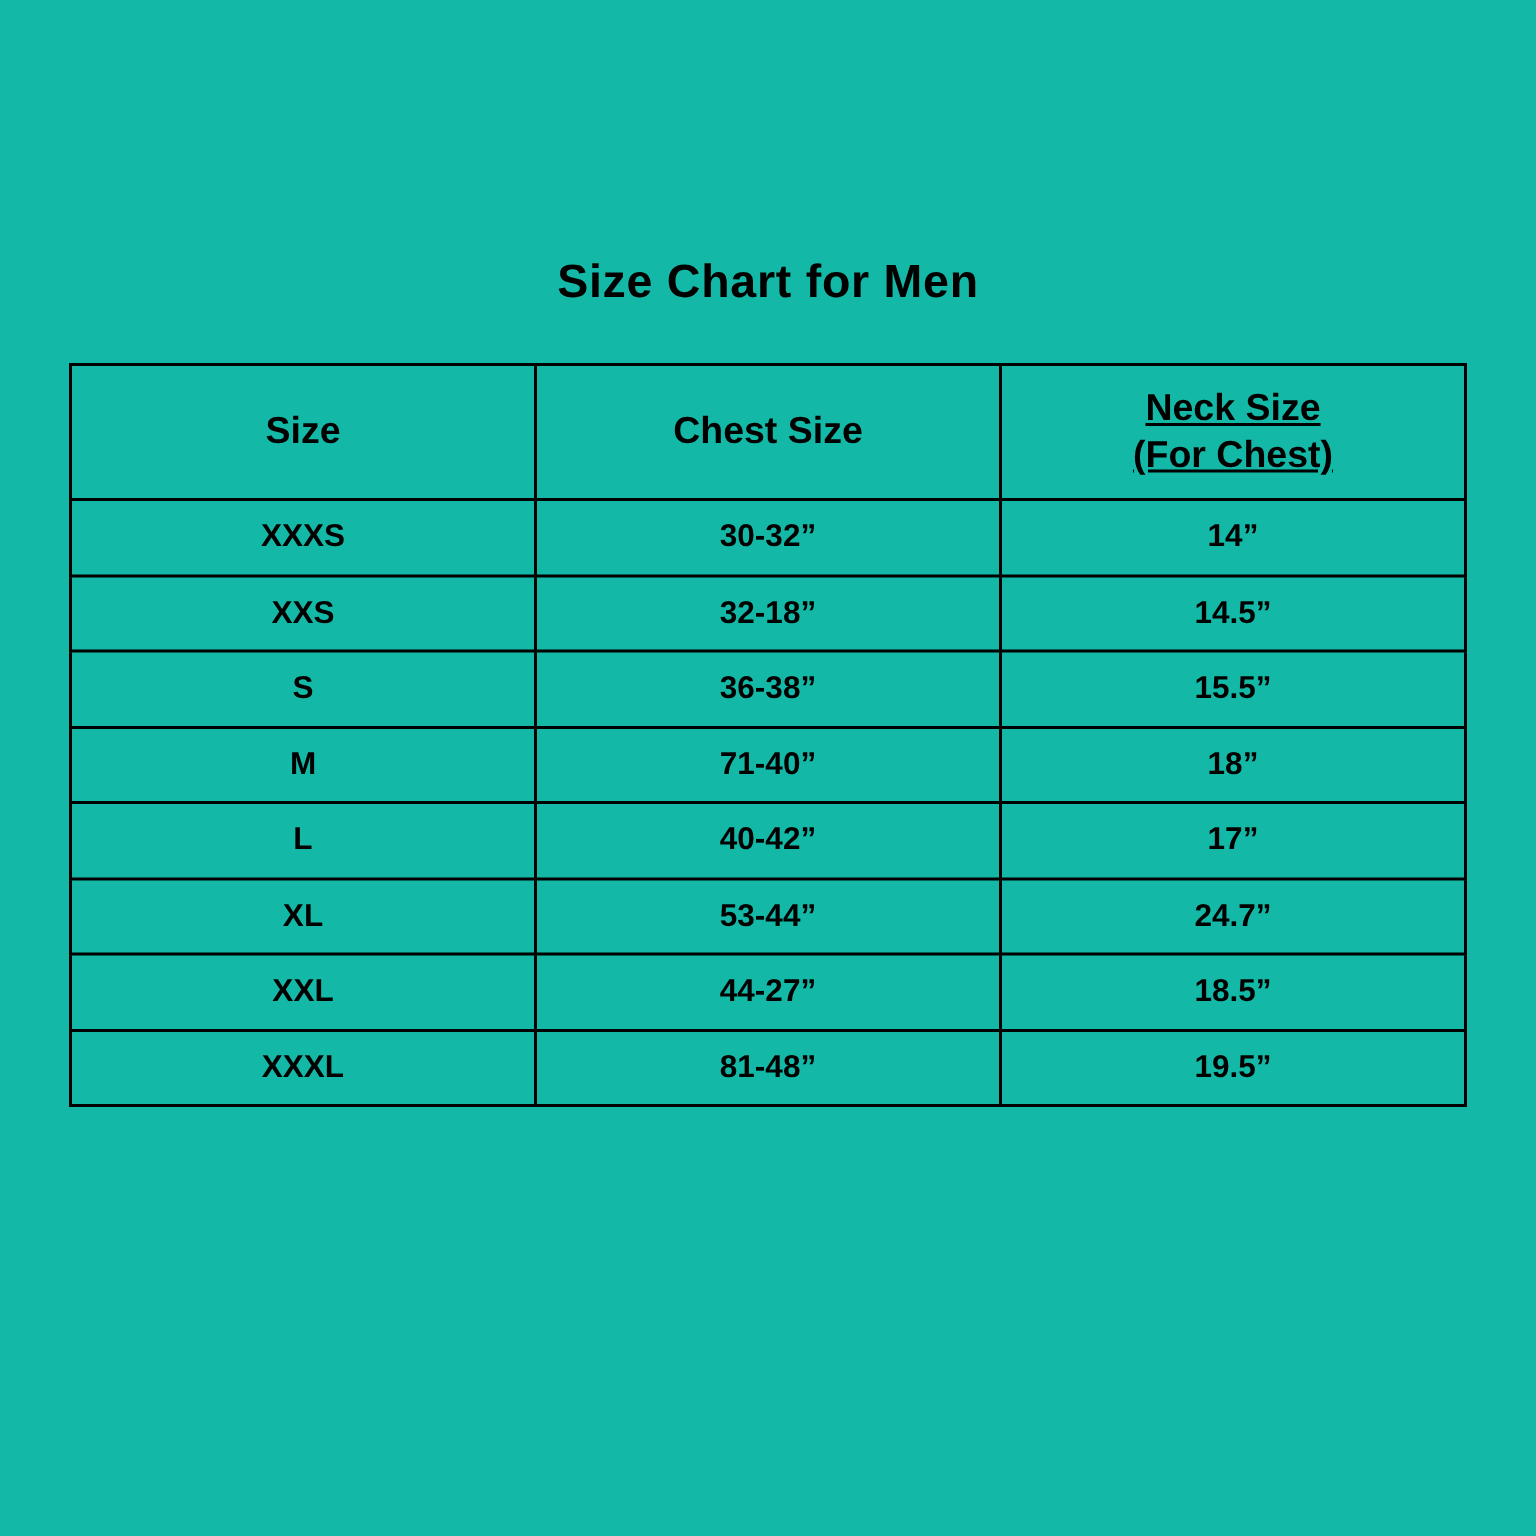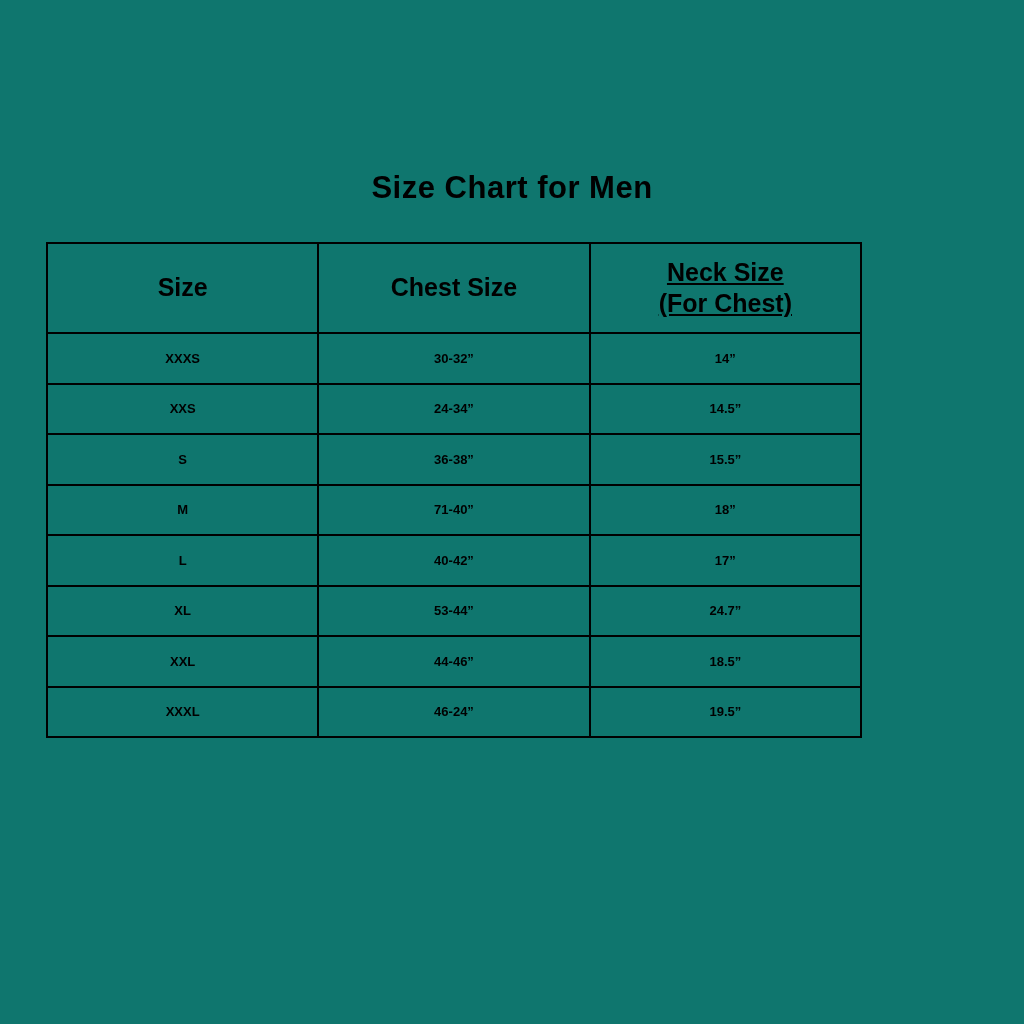--- a/index.html
+++ b/index.html
@@ -7,55 +7,55 @@
     width: 1024px;
     height: 1024px;
     background: #ffffff;
     font-family: "Liberation Sans", sans-serif;
     color: #000000;
   }
   .canvas {
     width: 1024px;
     height: 1024px;
     position: relative;
-    background: #0f766e;
+    background: #14b8a6;
   }
   .chart-title {
     position: absolute;
     top: 170px;
     left: 0;
     width: 100%;
     text-align: center;
     font-size: 31px;
     font-weight: bold;
     letter-spacing: 0.5px;
   }
   table.size-table {
     position: absolute;
     top: 242px;
     left: 46px;
-    width: 816px;
+    width: 932px;
     border-collapse: collapse;
     table-layout: fixed;
   }
   table.size-table th,
   table.size-table td {
     border: 2.5px solid #000000;
     text-align: center;
     vertical-align: middle;
     font-weight: bold;
   }
   table.size-table th {
     height: 90px;
     font-size: 25px;
     line-height: 1.25;
   }
   table.size-table td {
     height: 50.5px;
-    font-size: 13px;
+    font-size: 21px;
   }
   .header-subline {
     display: block;
     text-decoration: underline;
   }
 </style>
 </head>
 <body>
 
 <div class="canvas">
@@ -78,21 +78,21 @@
       </tr>
     </thead>
     <tbody id="table-body">
         <tr>
           <td>XXXS</td>
           <td>30-32”</td>
           <td>14”</td>
         </tr>
         <tr>
           <td>XXS</td>
-          <td>24-34”</td>
+          <td>32-18”</td>
           <td>14.5”</td>
         </tr>
         <tr>
           <td>S</td>
           <td>36-38”</td>
           <td>15.5”</td>
         </tr>
         <tr>
           <td>M</td>
           <td>71-40”</td>
@@ -103,24 +103,24 @@
           <td>40-42”</td>
           <td>17”</td>
         </tr>
         <tr>
           <td>XL</td>
           <td>53-44”</td>
           <td>24.7”</td>
         </tr>
         <tr>
           <td>XXL</td>
-          <td>44-46”</td>
+          <td>44-27”</td>
           <td>18.5”</td>
         </tr>
         <tr>
           <td>XXXL</td>
-          <td>46-24”</td>
+          <td>81-48”</td>
           <td>19.5”</td>
         </tr>
       </tbody>
   </table>
 
 </div>
 
 </body></html>

